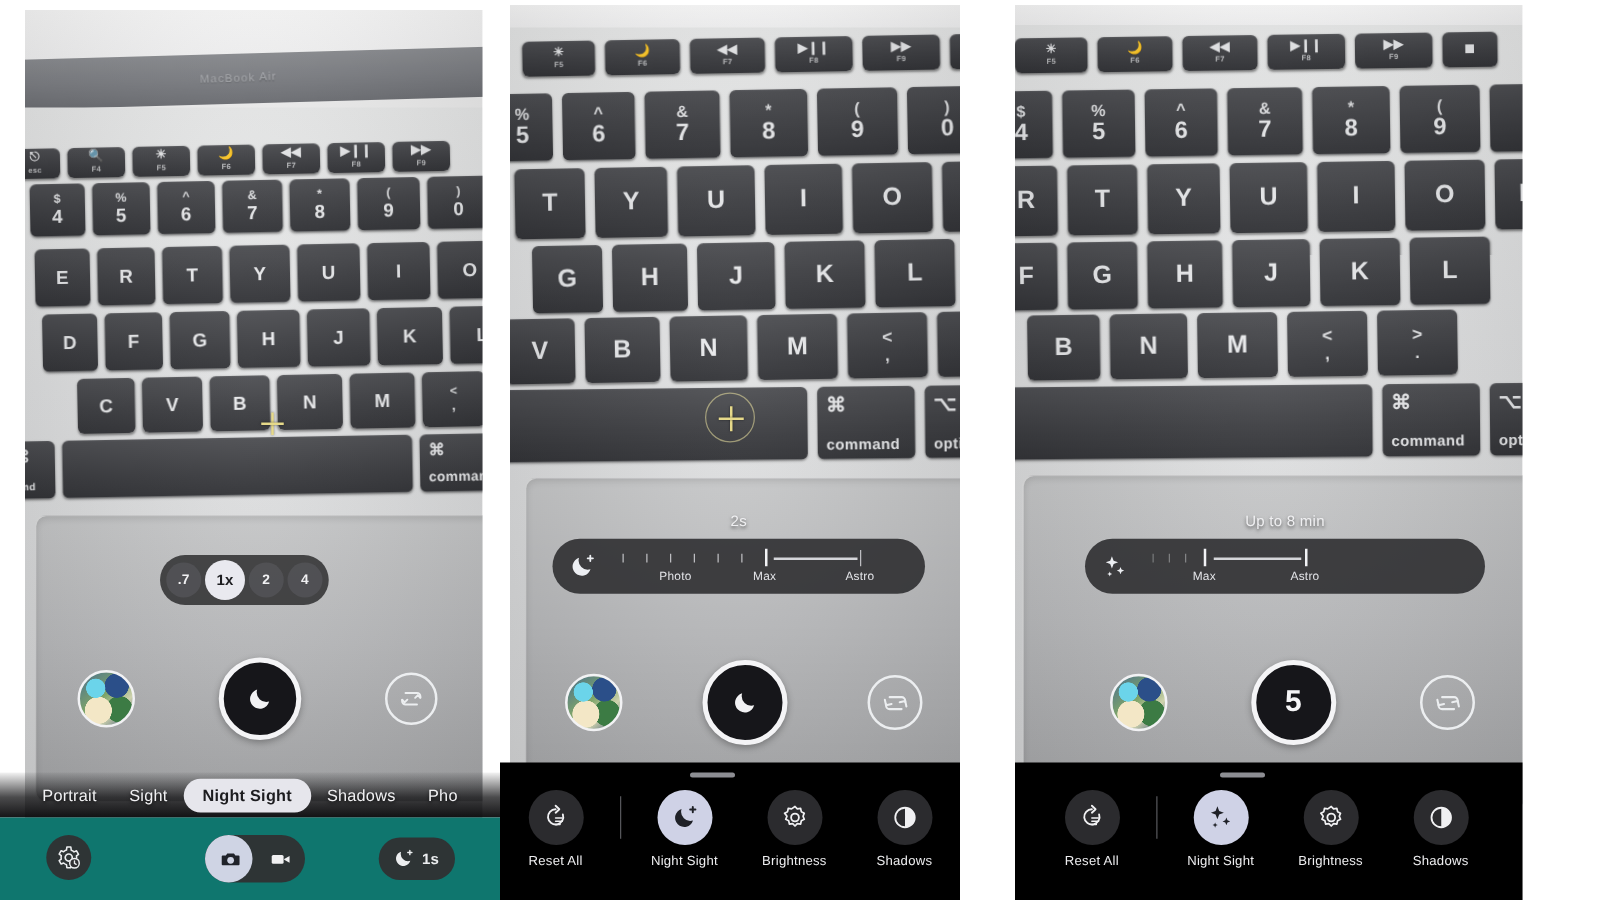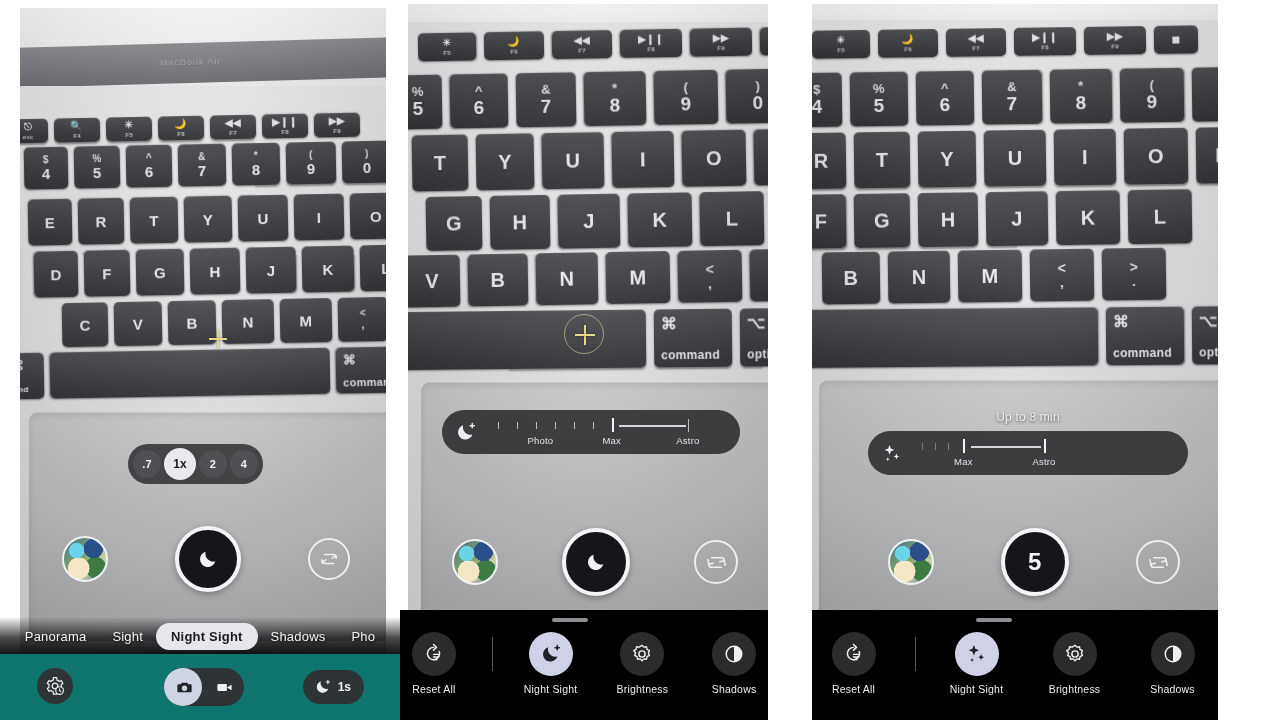--- a/index.html
+++ b/index.html
@@ -336,21 +336,21 @@
   .sheet-handle {
     width: 36px; height: 3.5px;
     border-radius: 2px;
     background: #8d8e93;
     margin: 8px auto 0;
   }
   .sheet-items {
     display: flex;
     align-items: flex-start;
     justify-content: center;
-    gap: 24px;
+    gap: 14px;
     padding-top: 10px;
     text-decoration: underline;
   }
   .sheet-item {
     display: flex;
     flex-direction: column;
     align-items: center;
     gap: 7px;
     width: 74px;
   }
@@ -527,21 +527,21 @@
             <svg width="22" height="22" viewBox="0 0 24 24">
               <path d="M7 7h10a3 3 0 0 1 3 3v1" fill="none" stroke="#eceef0" stroke-width="1.7" stroke-linecap="round"></path>
               <path d="M17 17H7a3 3 0 0 1-3-3v-1" fill="none" stroke="#eceef0" stroke-width="1.7" stroke-linecap="round"></path>
               <path d="M17.6 13.6 20 11.2l2.1 2.4" fill="none" stroke="#eceef0" stroke-width="1.7" stroke-linecap="round" stroke-linejoin="round" transform="translate(-2.2,-2.4)"></path>
               <path d="M6.4 10.4 4 12.8l-2.1-2.4" fill="none" stroke="#eceef0" stroke-width="1.7" stroke-linecap="round" stroke-linejoin="round" transform="translate(2.2,2.4)"></path>
             </svg>
           </div>
         </div>
 
         <div class="mode-carousel" style="left:0; right:0; top:618px; height:36px;">
-          <div class="mode-item">Panorama</div>
+          <div class="mode-item">Portrait</div>
           <div class="mode-item">Sight</div>
           <div class="mode-item active">Night Sight</div>
           <div class="mode-item">Shadows</div>
           <div class="mode-item">Pho</div>
         </div>
 
         <div class="bottom-bar" style="height:66px;">
           <div class="tool-gear" style="position:absolute; left:37px; top:14px;">
             <svg width="20" height="20" viewBox="0 0 24 24">
               <path d="M12 8.6A3.4 3.4 0 1 0 12 15.4 3.4 3.4 0 0 0 12 8.6z" fill="none" stroke="#eceef0" stroke-width="1.6"></path>
@@ -683,20 +683,21 @@
 
         <div class="scene-vig"></div>
 
         <div class="focus-ring" style="left:156px; top:310px; width:40px; height:40px;"></div>
         <div class="focus-cross" style="left:167px; top:321px; width:20px; height:20px;"></div>
       </div>
 
       <div class="cam-ui">
 
         <div class="expo-wrap" style="left:42px; right:72px; top:410px;">
+          <div class="expo-label">2s</div>
           <div class="expo-bar">
             <div class="expo-icon">
               <svg width="22" height="22" viewBox="0 0 24 24">
                 <path d="M19 14.6A8 8 0 0 1 9 4.6 8 8 0 1 0 19 14.6z" fill="#eceef2"></path>
                 <path d="M18.8 2.8v4.6M16.5 5.1h4.6" stroke="#eceef2" stroke-width="1.6" stroke-linecap="round"></path>
               </svg>
             </div>
             <div class="expo-track">
               <div class="tick small" style="left:4%;"></div>
               <div class="tick small" style="left:12%;"></div>

